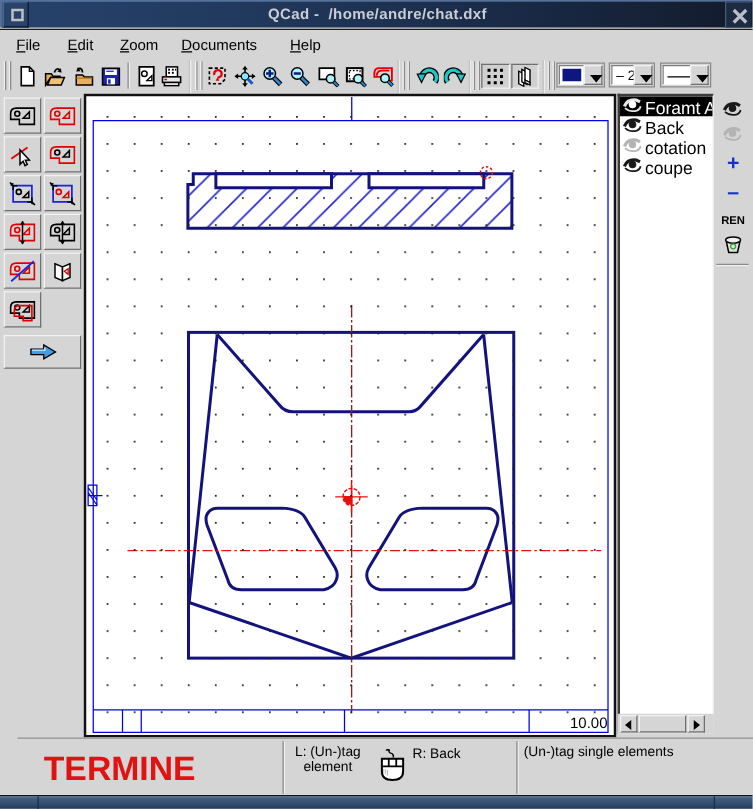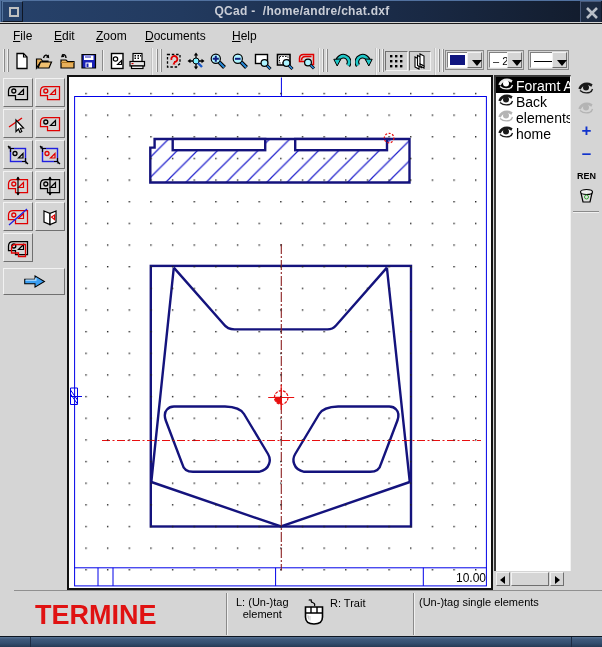--- a/index.html
+++ b/index.html
@@ -430,29 +430,29 @@
           <circle cx="8" cy="5.5" r="3" fill="#1a1a1a"></circle>
         </svg>
         <span>Back</span>
       </div>
       <div class="lrow" style="top:32px;">
         <svg width="16" height="13" viewBox="0 0 16 13">
           <path d="M1.5 7 Q4 1 11 2 L14 3.5" fill="none" stroke="#b4b4b4" stroke-width="2.6"></path>
           <path d="M2 8.5 Q6 12 11.5 10.5 Q14 9.5 14.5 7" fill="none" stroke="#b4b4b4" stroke-width="1.3"></path>
           <circle cx="8" cy="5.5" r="3" fill="#b4b4b4"></circle>
         </svg>
-        <span>elements</span>
+        <span>cotation</span>
       </div>
       <div class="lrow" style="top:48px;">
         <svg width="16" height="13" viewBox="0 0 16 13">
           <path d="M1.5 7 Q4 1 11 2 L14 3.5" fill="none" stroke="#1a1a1a" stroke-width="2.6"></path>
           <path d="M2 8.5 Q6 12 11.5 10.5 Q14 9.5 14.5 7" fill="none" stroke="#1a1a1a" stroke-width="1.3"></path>
           <circle cx="8" cy="5.5" r="3" fill="#1a1a1a"></circle>
         </svg>
-        <span>home</span>
+        <span>coupe</span>
       </div>
     </div>
   <div id="lscroll">
       <div class="scbtn" style="left:2px">
         <div class="arrL"></div>
       </div>
       <div class="scthumb"></div>
       <div class="scbtn" style="left:56px">
         <div class="arrR"></div>
       </div>
@@ -481,21 +481,21 @@
   <div id="statusbar">
       <svg width="22" height="28" viewBox="0 0 22 28" style="position:absolute;left:289px;top:7px">
 <path d="M11.5 8 Q12.5 5.5 9.5 4.5 Q7.5 4 8.5 1.5 M8.5 2.5 Q6.5 1 6 2.5" fill="none" stroke="#000" stroke-width="1.2"></path>
 <path d="M2.5 9 H19.5 V19 Q19.5 26 11 26 Q2.5 26 2.5 19 Z" fill="#fff" stroke="#000" stroke-width="1.6"></path>
 <path d="M2.5 15 H19.5 M8 9 V15 M14 9 V15" fill="none" stroke="#000" stroke-width="1.4"></path>
 <path d="M4 17 L4 20 M5.5 17.5 L5.5 21.5 M7 18 L7 22.5" stroke="#bbb" stroke-width="0.8"></path>
 </svg>
     <div id="termine">TERMINE</div>
     <div class="ssep" style="left:212px"></div>
     <div class="stext" style="left:222px; top:5px;text-align:center;">L: (Un-)tag<br><span style="">element</span></div>
-    <div class="stext" style="left:316px; top:6px;">R: Trait</div>
+    <div class="stext" style="left:316px; top:6px;">R: Back</div>
     <div class="ssep" style="left:399px"></div>
     <div class="stext" style="left:405px; top:5px;">(Un-)tag single elements</div>
   </div>
   <div id="bottombar">
       <div class="notch" style="left:30px"></div>
       <div class="notch" style="left:571px"></div>
     </div>
 </div>
 
 </body></html>

